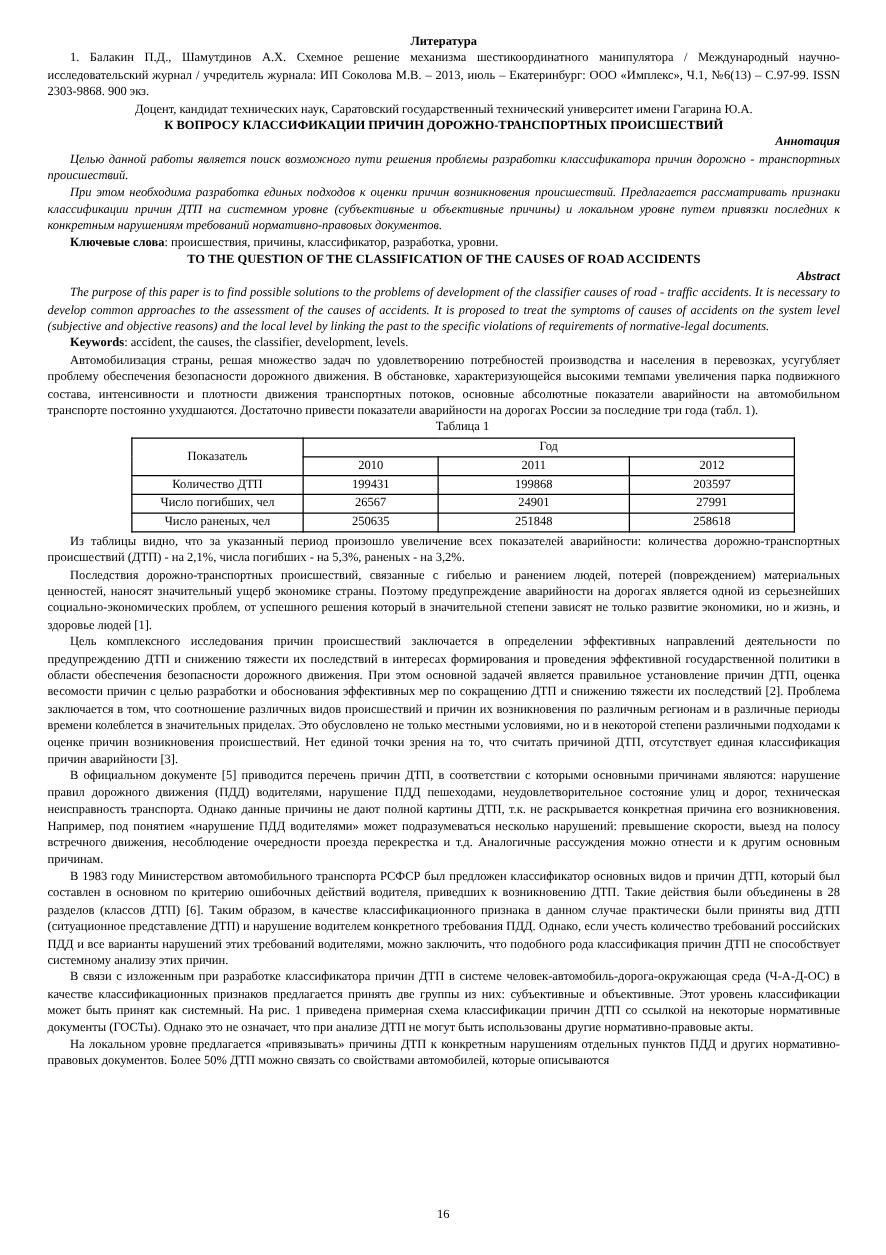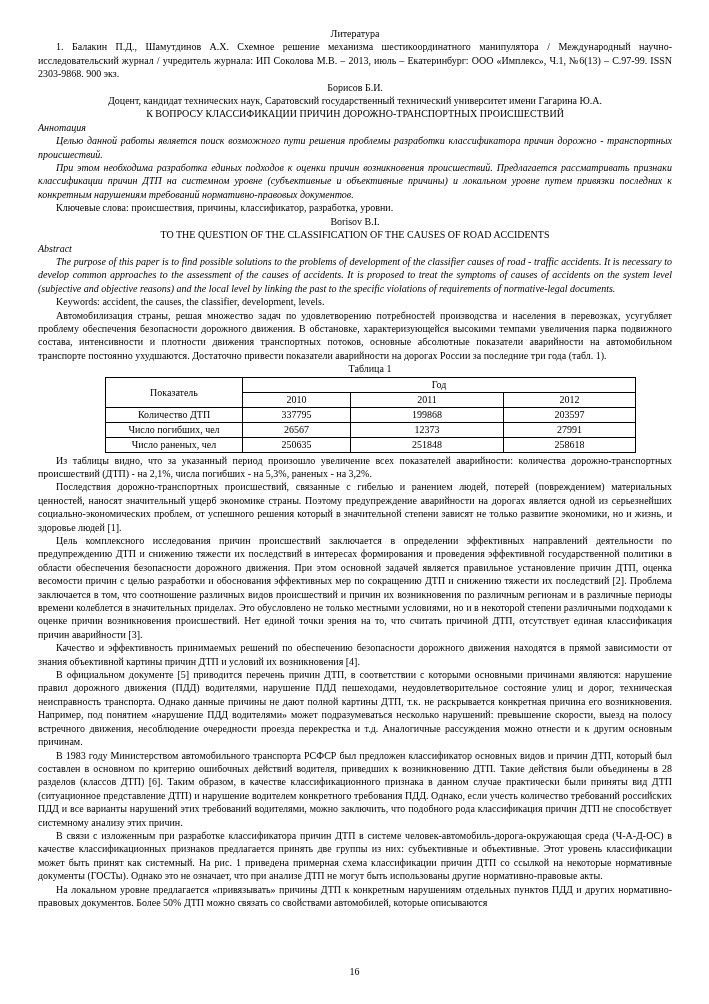--- a/index.html
+++ b/index.html
@@ -3,22 +3,22 @@
 <meta charset="utf-8">
 <style>
   html,body { margin:0; padding:0; background:#fff; }
   .page {
     width:709px; height:1004px; position:relative; background:#ffffff;
     font-family:"Liberation Serif", serif; font-size:10px; line-height:13.4px;
     color:#000; box-sizing:border-box; padding:27px 37px 0 38px; overflow:hidden;
   }
   p { margin:0; text-align:justify; text-indent:18px; }
   .center { text-align:center; text-indent:0; }
-  .right  { text-align:left; text-indent:0; }
-  .b { font-weight:normal; }
+  .right  { text-align:right; text-indent:0; }
+  .b { font-weight:bold; }
   .i { font-style:italic; }
   .caption-wrap { width:530px; margin-left:67px; text-align:center; text-indent:0; }
   table.stats {
     border-collapse:collapse; table-layout:fixed;
     width:530px; margin:1px 0 1px 67px;
   }
   table.stats td {
     border:1px solid #000; text-align:center; vertical-align:middle;
     padding:0 2px; height:14px; font-size:10px; line-height:13px;
   }
@@ -28,31 +28,29 @@
   }
 </style>
 </head>
 <body>
 
 <div class="page">
 
   <p class="center b">Литература</p>
   <p>1. Балакин П.Д., Шамутдинов А.Х. Схемное решение механизма шестикоординатного манипулятора / Международный научно-исследовательский журнал / учредитель журнала: ИП Соколова М.В. – 2013, июль – Екатеринбург: ООО «Имплекс», Ч.1, №6(13) – С.97-99. ISSN 2303-9868. 900 экз.</p>
 
-  <p class="center b">Борисов Б.И.</p>
   <p class="center">Доцент, кандидат технических наук, Саратовский государственный технический университет имени Гагарина Ю.А.</p>
   <p class="center b">К ВОПРОСУ КЛАССИФИКАЦИИ ПРИЧИН ДОРОЖНО-ТРАНСПОРТНЫХ ПРОИСШЕСТВИЙ</p>
 
   <p class="right b i">Аннотация</p>
   <p class="i">Целью данной работы является поиск возможного пути решения проблемы разработки классификатора причин дорожно - транспортных происшествий.</p>
   <p class="i">При этом необходима разработка единых подходов к оценки причин возникновения происшествий. Предлагается рассматривать признаки классификации причин ДТП на системном уровне (субъективные и объективные причины) и локальном уровне путем привязки последних к конкретным нарушениям требований нормативно-правовых документов.</p>
 
   <p><span class="b">Ключевые слова</span><span>: происшествия, причины, классификатор, разработка, уровни.</span></p>
 
-  <p class="center b">Borisov B.I.</p>
   <p class="center b">TO THE QUESTION OF THE CLASSIFICATION OF THE CAUSES OF ROAD ACCIDENTS</p>
 
   <p class="right b i">Abstract</p>
   <p class="i">The purpose of this paper is to find possible solutions to the problems of development of the classifier causes of road - traffic accidents. It is necessary to develop common approaches to the assessment of the causes of accidents. It is proposed to treat the symptoms of causes of accidents on the system level (subjective and objective reasons) and the local level by linking the past to the specific violations of requirements of normative-legal documents.</p>
 
   <p><span class="b">Keywords</span><span>: accident, the causes, the classifier, development, levels.</span></p>
 
   <p>Автомобилизация страны, решая множество задач по удовлетворению потребностей производства и населения в перевозках, усугубляет проблему обеспечения безопасности дорожного движения. В обстановке, характеризующейся высокими темпами увеличения парка подвижного состава, интенсивности и плотности движения транспортных потоков, основные абсолютные показатели аварийности на автомобильном транспорте постоянно ухудшаются. Достаточно привести показатели аварийности на дорогах России за последние три года (табл. 1).</p>
 
   <div class="caption-wrap">Таблица 1</div>
@@ -69,43 +67,42 @@
       <td rowspan="2">Показатель</td>
       <td colspan="3">Год</td>
     </tr>
     <tr>
       <td>2010</td>
       <td>2011</td>
       <td>2012</td>
     </tr>
     <tr>
       <td>Количество ДТП</td>
-      <td>337795</td>
+      <td>199431</td>
       <td>199868</td>
       <td>203597</td>
     </tr>
     <tr>
       <td>Число погибших, чел</td>
       <td>26567</td>
-      <td>12373</td>
+      <td>24901</td>
       <td>27991</td>
     </tr>
     <tr>
       <td>Число раненых, чел</td>
       <td>250635</td>
       <td>251848</td>
       <td>258618</td>
     </tr>
   </tbody>
     </table>
 
   <p>Из таблицы видно, что за указанный период произошло увеличение всех показателей аварийности: количества дорожно-транспортных происшествий (ДТП) - на 2,1%, числа погибших - на 5,3%, раненых - на 3,2%.</p>
   <p>Последствия дорожно-транспортных происшествий, связанные с гибелью и ранением людей, потерей (повреждением) материальных ценностей, наносят значительный ущерб экономике страны. Поэтому предупреждение аварийности на дорогах является одной из серьезнейших социально-экономических проблем, от успешного решения который в значительной степени зависят не только развитие экономики, но и жизнь, и здоровье людей [1].</p>
   <p>Цель комплексного исследования причин происшествий заключается в определении эффективных направлений деятельности по предупреждению ДТП и снижению тяжести их последствий в интересах формирования и проведения эффективной государственной политики в области обеспечения безопасности дорожного движения. При этом основной задачей является правильное установление причин ДТП, оценка весомости причин с целью разработки и обоснования эффективных мер по сокращению ДТП и снижению тяжести их последствий [2]. Проблема заключается в том, что соотношение различных видов происшествий и причин их возникновения по различным регионам и в различные периоды времени колеблется в значительных приделах. Это обусловлено не только местными условиями, но и в некоторой степени различными подходами к оценке причин возникновения происшествий. Нет единой точки зрения на то, что считать причиной ДТП, отсутствует единая классификация причин аварийности [3].</p>
-  <p>Качество и эффективность принимаемых решений по обеспечению безопасности дорожного движения находятся в прямой зависимости от знания объективной картины причин ДТП и условий их возникновения [4].</p>
   <p>В официальном документе [5] приводится перечень причин ДТП, в соответствии с которыми основными причинами являются: нарушение правил дорожного движения (ПДД) водителями, нарушение ПДД пешеходами, неудовлетворительное состояние улиц и дорог, техническая неисправность транспорта. Однако данные причины не дают полной картины ДТП, т.к. не раскрывается конкретная причина его возникновения. Например, под понятием «нарушение ПДД водителями» может подразумеваться несколько нарушений: превышение скорости, выезд на полосу встречного движения, несоблюдение очередности проезда перекрестка и т.д. Аналогичные рассуждения можно отнести и к другим основным причинам.</p>
   <p>В 1983 году Министерством автомобильного транспорта РСФСР был предложен классификатор основных видов и причин ДТП, который был составлен в основном по критерию ошибочных действий водителя, приведших к возникновению ДТП. Такие действия были объединены в 28 разделов (классов ДТП) [6]. Таким образом, в качестве классификационного признака в данном случае практически были приняты вид ДТП (ситуационное представление ДТП) и нарушение водителем конкретного требования ПДД. Однако, если учесть количество требований российских ПДД и все варианты нарушений этих требований водителями, можно заключить, что подобного рода классификация причин ДТП не способствует системному анализу этих причин.</p>
   <p>В связи с изложенным при разработке классификатора причин ДТП в системе человек-автомобиль-дорога-окружающая среда (Ч-А-Д-ОС) в качестве классификационных признаков предлагается принять две группы из них: субъективные и объективные. Этот уровень классификации может быть принят как системный. На рис. 1 приведена примерная схема классификации причин ДТП со ссылкой на некоторые нормативные документы (ГОСТы). Однако это не означает, что при анализе ДТП не могут быть использованы другие нормативно-правовые акты.</p>
   <p>На локальном уровне предлагается «привязывать» причины ДТП к конкретным нарушениям отдельных пунктов ПДД и других нормативно-правовых документов. Более 50% ДТП можно связать со свойствами автомобилей, которые описываются</p>
 
   <div class="pagenum">16</div>
 
 </div>
 
 </body></html>

